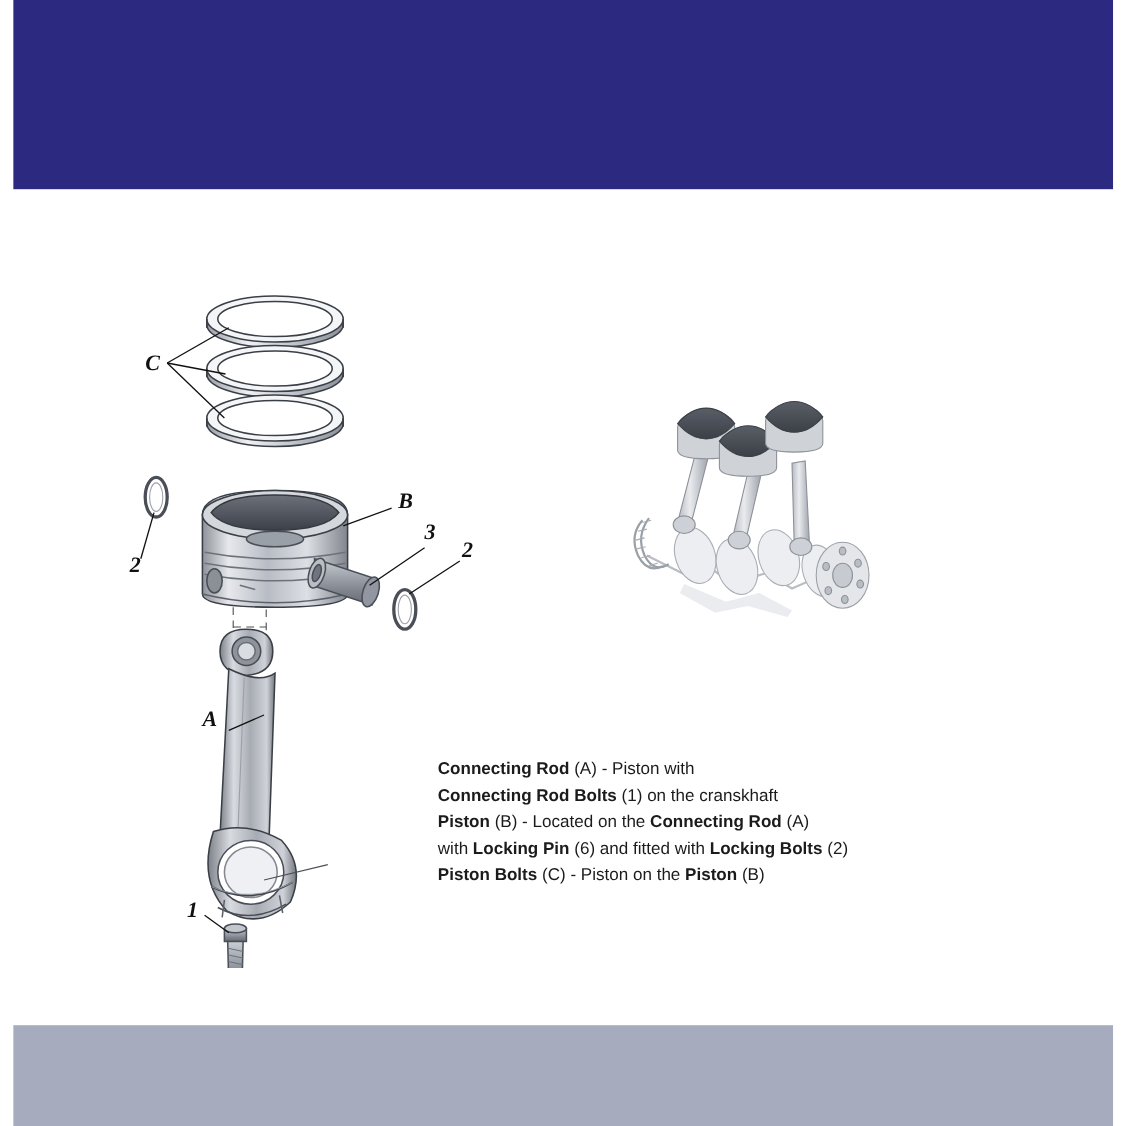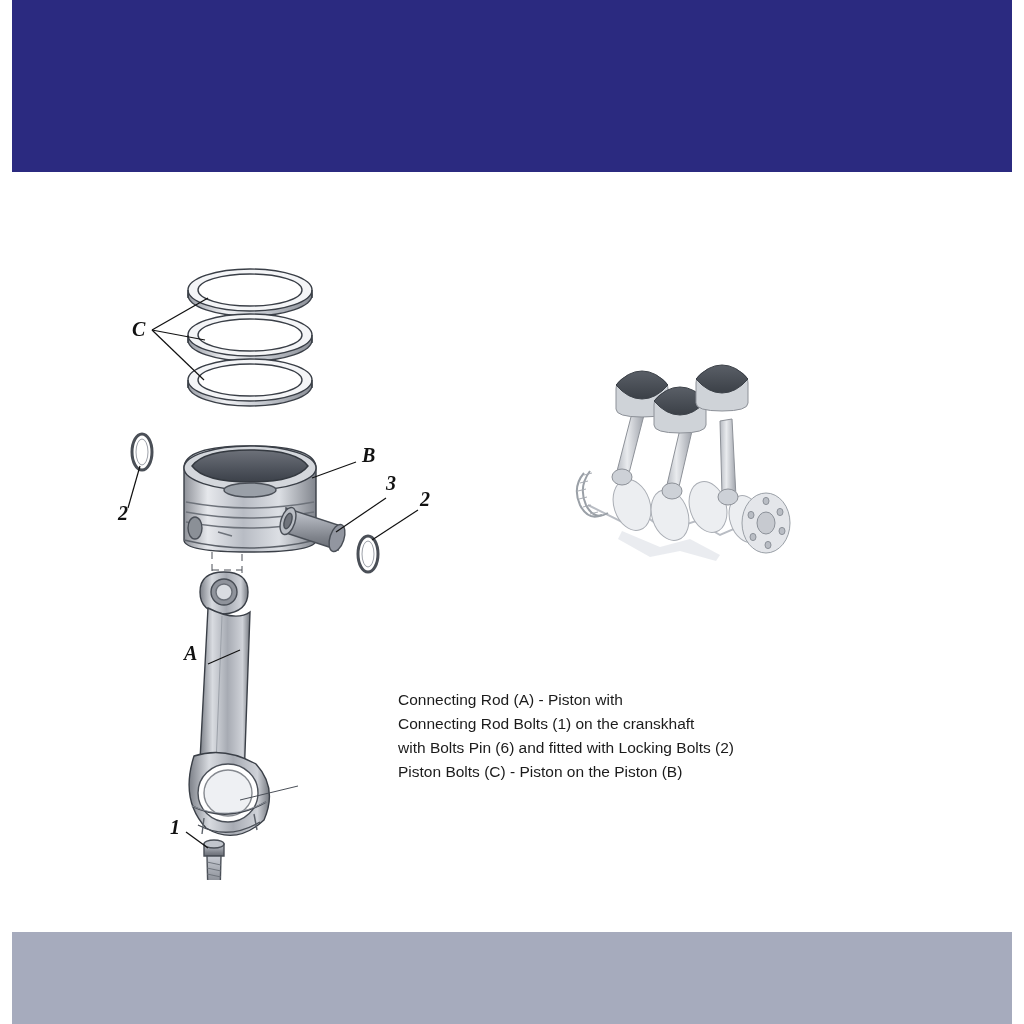--- a/index.html
+++ b/index.html
@@ -57,21 +57,21 @@
   
   .caption {
     position: absolute;
     left: 398px;
     top: 688px;
     width: 480px;
     font-size: 15.5px;
     line-height: 24px;
     color: #1b1b1b;
   }
-  .caption .b { font-weight: normal; }
+  .caption .b { font-weight: bold; }
 
   
   .art {
     position: absolute;
     left: 100px;
     top: 240px;
     width: 420px;
     height: 640px;
   }
   .art2 {
@@ -344,20 +344,23 @@
   </svg>
 
   <div class="caption">
     <div>
       <span class="b">Connecting Rod</span><span> (A) - Piston with</span>
     </div>
     <div>
       <span class="b">Connecting Rod Bolts</span><span> (1) on the cranskhaft</span>
     </div>
     <div>
-      <span>with </span><span class="b">Bolts Pin</span><span> (6) and fitted with </span><span class="b">Locking Bolts</span><span> (2)</span>
+      <span class="b">Piston</span><span> (B) - Located on the </span><span class="b">Connecting Rod</span><span> (A)</span>
+    </div>
+    <div>
+      <span>with </span><span class="b">Locking Pin</span><span> (6) and fitted with </span><span class="b">Locking Bolts</span><span> (2)</span>
     </div>
     <div>
       <span class="b">Piston Bolts</span><span> (C) - Piston on the </span><span class="b">Piston</span><span> (B)</span>
     </div>
   </div>
 
 </div>
 
 </body></html>

